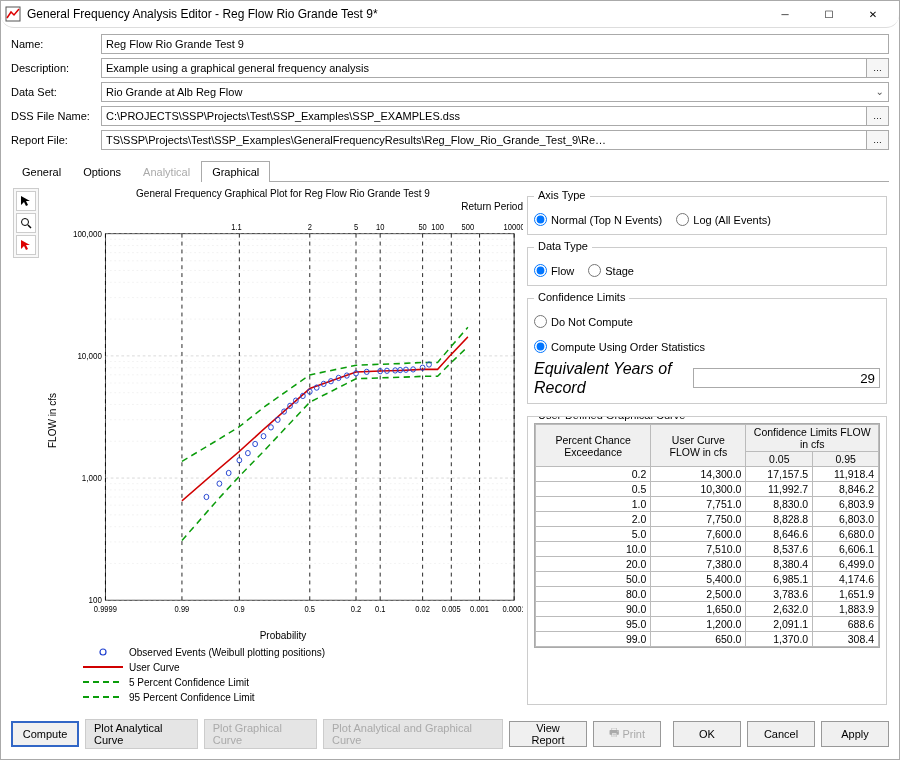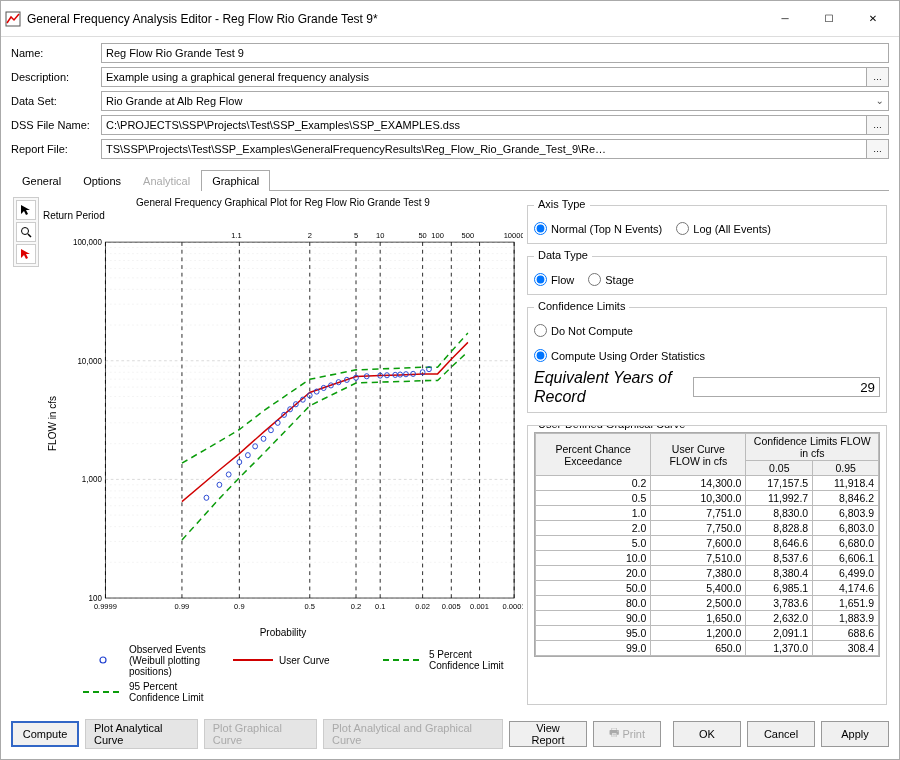--- a/index.html
+++ b/index.html
@@ -1,18 +1,18 @@
 <!DOCTYPE html>
 <html><head>
 <meta charset="utf-8">
 <style>
 * { box-sizing: border-box; margin: 0; padding: 0; }
 body { font-family: "Segoe UI", Tahoma, sans-serif; font-size: 11px; background: #f0f0f0; color: #000; }
 .window { width: 900px; height: 760px; background: #fff; border: 1px solid #aaa; display: flex; flex-direction: column; }
-.titlebar { display: flex; align-items: center; height: 36px; padding: 0 4px; border-bottom: 1px solid #ddd; background: #fff; }
+.titlebar { display: flex; align-items: center; height: 27px; padding: 0 4px; border-bottom: 1px solid #ddd; background: #fff; border-radius: 13px; }
 .titlebar-icon { width: 16px; height: 16px; margin-right: 6px; display: inline-flex; }
 .titlebar-icon svg { width: 16px; height: 16px; }
 .titlebar-title { font-size: 12px; flex: 0 0 auto; }
 .titlebar-spacer { flex: 1; }
 .winbtn { width: 44px; height: 30px; display: inline-flex; align-items: center; justify-content: center; font-family: "Segoe UI Symbol", sans-serif; font-size: 10px; background: transparent; border: none; }
 .content { flex: 1; display: flex; flex-direction: column; padding: 6px 10px 2px 10px; }
 .form-row { display: flex; align-items: center; margin-bottom: 4px; }
 .form-label { width: 90px; font-size: 11px; }
 .form-input { flex: 1; height: 20px; border: 1px solid #aaa; padding: 2px 4px; font-size: 11px; background: #fff; display: flex; align-items: center; }
 .form-input.select { position: relative; }
@@ -20,23 +20,23 @@
 .browse-btn { width: 22px; height: 20px; border: 1px solid #aaa; background: #f6f6f6; margin-left: 0; border-left: none; display: inline-flex; align-items: center; justify-content: center; font-size: 9px; }
 .tabs { display: flex; border-bottom: 1px solid #aaa; margin-top: 6px; }
 .tab { padding: 4px 10px; border: 1px solid transparent; border-bottom: none; font-size: 11px; background: #fff; position: relative; top: 1px; }
 .tab.active { border-color: #aaa; background: #fff; }
 .tab.disabled { color: #aaa; }
 .tabpanel { flex: 1; display: flex; padding: 6px 2px; gap: 4px; }
 .toolstrip { width: 26px; display: flex; flex-direction: column; gap: 2px; border: 1px solid #ccc; padding: 2px; background: #f8f8f8; align-self: flex-start; }
 .toolbtn { width: 20px; height: 20px; border: 1px solid #ccc; background: #fff; display: inline-flex; align-items: center; justify-content: center; font-size: 11px; }
 .chart-area { flex: 1; display: flex; flex-direction: column; min-width: 0; }
 .chart-title { text-align: center; font-size: 10px; margin-bottom: 2px; }
-.chart-subtitle { text-align: left; font-size: 10px; margin-bottom: 2px; }
+.chart-subtitle { text-align: right; font-size: 10px; margin-bottom: 2px; }
 .chart-svg { flex: 1; width: 100%; }
-.legend { display: grid; grid-template-columns: 1fr 1fr 1fr; gap: 4px 20px; padding: 4px 10px 2px 40px; font-size: 10px; }
+.legend { display: grid; grid-template-columns: 1fr; gap: 4px 20px; padding: 4px 10px 2px 40px; font-size: 10px; }
 .leg-item { display: flex; align-items: center; gap: 6px; }
 .leg-swatch { width: 40px; height: 10px; display: inline-flex; align-items: center; justify-content: center; flex-shrink: 0; }
 .rightpanel { width: 360px; display: flex; flex-direction: column; gap: 4px; }
 .group { border: 1px solid #ccc; padding: 6px; position: relative; margin-top: 8px; }
 .group-title { position: absolute; top: -8px; left: 6px; background: #fff; padding: 0 4px; font-size: 11px; }
 .radio-row { display: flex; gap: 14px; align-items: center; padding: 2px 0; margin-top: 8px; }
 .radio { display: inline-flex; align-items: center; gap: 4px; font-size: 11px; }
 .radio input { margin: 0; }
 .eqrow { display: flex; gap: 8px; align-items: center; margin-top: 4px; }
 .eqrow label { font-size: 16px; line-height: 1.2; font-style: italic; }

